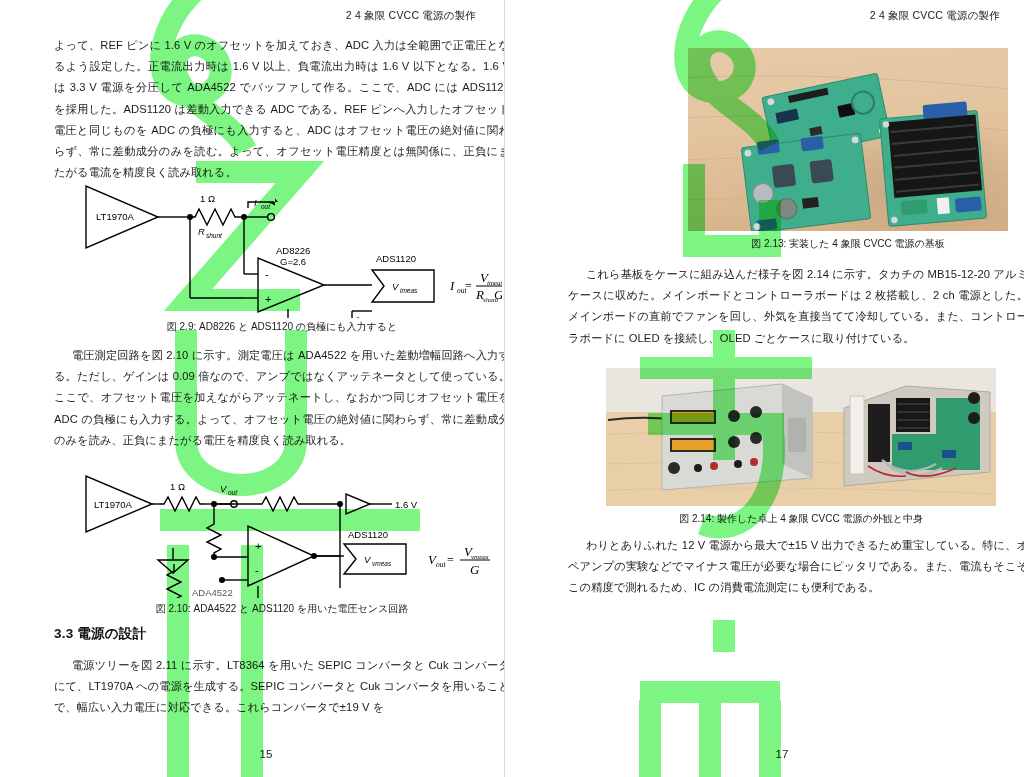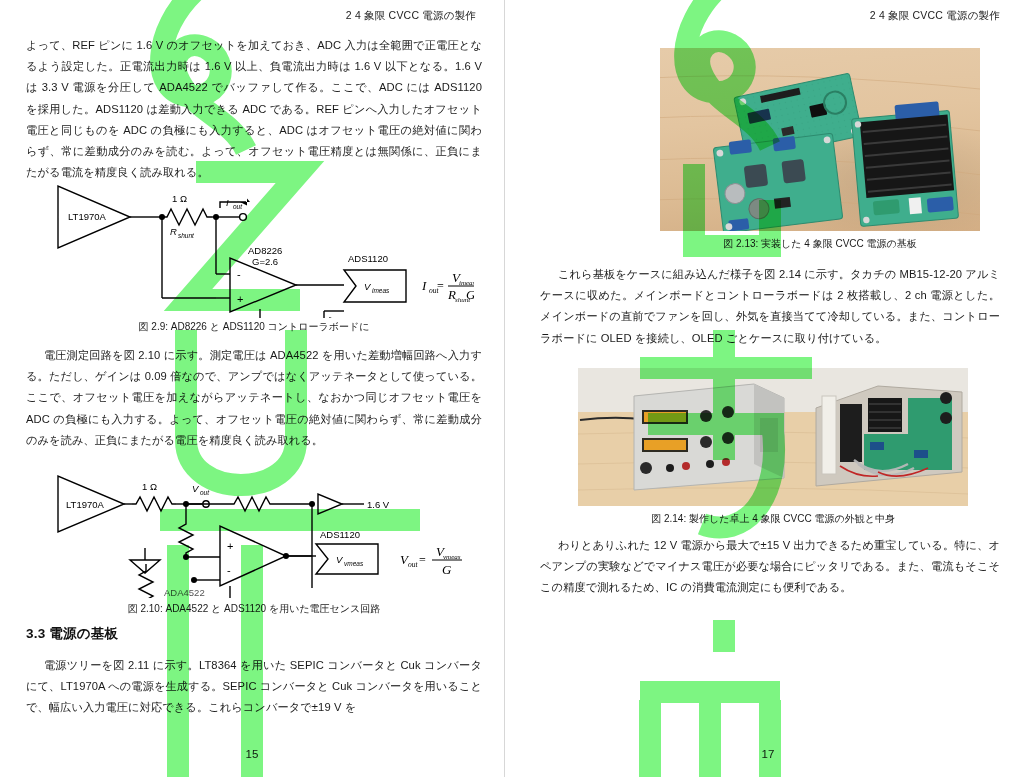--- a/index.html
+++ b/index.html
@@ -7,21 +7,21 @@
     width:1024px;height:777px;overflow:hidden;position:relative;
     font-family:"Liberation Sans","DejaVu Sans",sans-serif;
     color:#111;
   }
   .spread{position:absolute;inset:0;display:flex;}
   .page{position:relative;width:508px;height:777px;background:#fff;overflow:hidden;}
   .page.right{width:516px;}
   .divider{width:1px;height:777px;background:#d7d7d7;flex:0 0 1px;}
   .divider2{width:7px;height:777px;background:#fff;flex:0 0 7px;}
 
-  .pg-inner{position:absolute;inset:0;padding:0 12px;box-sizing:border-box;}
+  .pg-inner{position:absolute;inset:0;padding:0 12px;box-sizing:border-box;margin-left:28px;}
 
   .hdr{position:absolute;top:9px;right:28px;font-size:10.5px;letter-spacing:.2px;color:#222;white-space:nowrap;}
   .page.right .hdr{right:24px;}
 
   p.body{
     margin:0;font-size:11.2px;line-height:21.2px;text-align:justify;
     text-justify:inter-character;letter-spacing:.1px;color:#1a1a1a;
   }
   p.body.ind{text-indent:1.6em;}
 
@@ -122,21 +122,21 @@
             <text x="395" y="115" font-size="7.5" font-style="italic">out</text>
             <text x="403" y="112" font-size="12">=</text>
             <text x="418" y="104" font-size="13" font-style="italic">V</text>
             <text x="425" y="107" font-size="7" font-style="italic">imeas</text>
             <line x1="414" y1="108" x2="440" y2="108" stroke="#000" stroke-width="1"></line>
             <text x="414" y="121" font-size="13" font-style="italic">R</text>
             <text x="421" y="124" font-size="7" font-style="italic">shunt</text>
             <text x="432" y="121" font-size="13" font-style="italic">G</text>
           </g>
         </svg>
-        <p class="cap" style="margin-top:2px;">図 2.9: AD8226 と ADS1120 コントローラボードに</p>
+        <p class="cap" style="margin-top:2px;">図 2.9: AD8226 と ADS1120 の負極にも入力すると</p>
       </div>
 
       <div style="position:absolute;left:26px;top:345px;width:456px;">
         <p class="body ind">電圧測定回路を図 2.10 に示す。測定電圧は ADA4522 を用いた差動増幅回路へ入力する。ただし、ゲインは 0.09 倍なので、アンプではなくアッテネータとして使っている。ここで、オフセット電圧を加えながらアッテネートし、なおかつ同じオフセット電圧を ADC の負極にも入力する。よって、オフセット電圧の絶対値に関わらず、常に差動成分のみを読み、正負にまたがる電圧を精度良く読み取れる。</p>
       </div>
 
       <div style="position:absolute;left:26px;top:468px;width:456px;">
         <svg class="figwrap" width="440" height="130" viewBox="0 0 440 130">
           <g fill="none" stroke="#000" stroke-width="1.4">
             <path d="M24 8 L24 64 L90 36 Z"></path>
@@ -200,21 +200,21 @@
             <text x="402" y="88" font-size="13" font-style="italic">V</text>
             <text x="409" y="91" font-size="7" font-style="italic">vmeas</text>
             <line x1="398" y1="92" x2="428" y2="92" stroke="#000" stroke-width="1"></line>
             <text x="408" y="106" font-size="13" font-style="italic">G</text>
           </g>
         </svg>
         <p class="cap" style="margin-top:4px;">図 2.10: ADA4522 と ADS1120 を用いた電圧センス回路</p>
       </div>
 
       <div style="position:absolute;left:26px;top:625px;width:456px;">
-        <h2 class="h2"><span class="num">3.3</span> <span>電源の基板</span></h2>
+        <h2 class="h2"><span class="num">3.3</span> <span>電源の設計</span></h2>
       </div>
 
       <div style="position:absolute;left:26px;top:655px;width:456px;">
         <p class="body ind">電源ツリーを図 2.11 に示す。LT8364 を用いた SEPIC コンバータと Cuk コンバータにて、LT1970A への電源を生成する。SEPIC コンバータと Cuk コンバータを用いることで、幅広い入力電圧に対応できる。これらコンバータで±19 V を</p>
       </div>
 
       <div class="pgnum">15</div>
     </div>
 
     <div class="wm">

